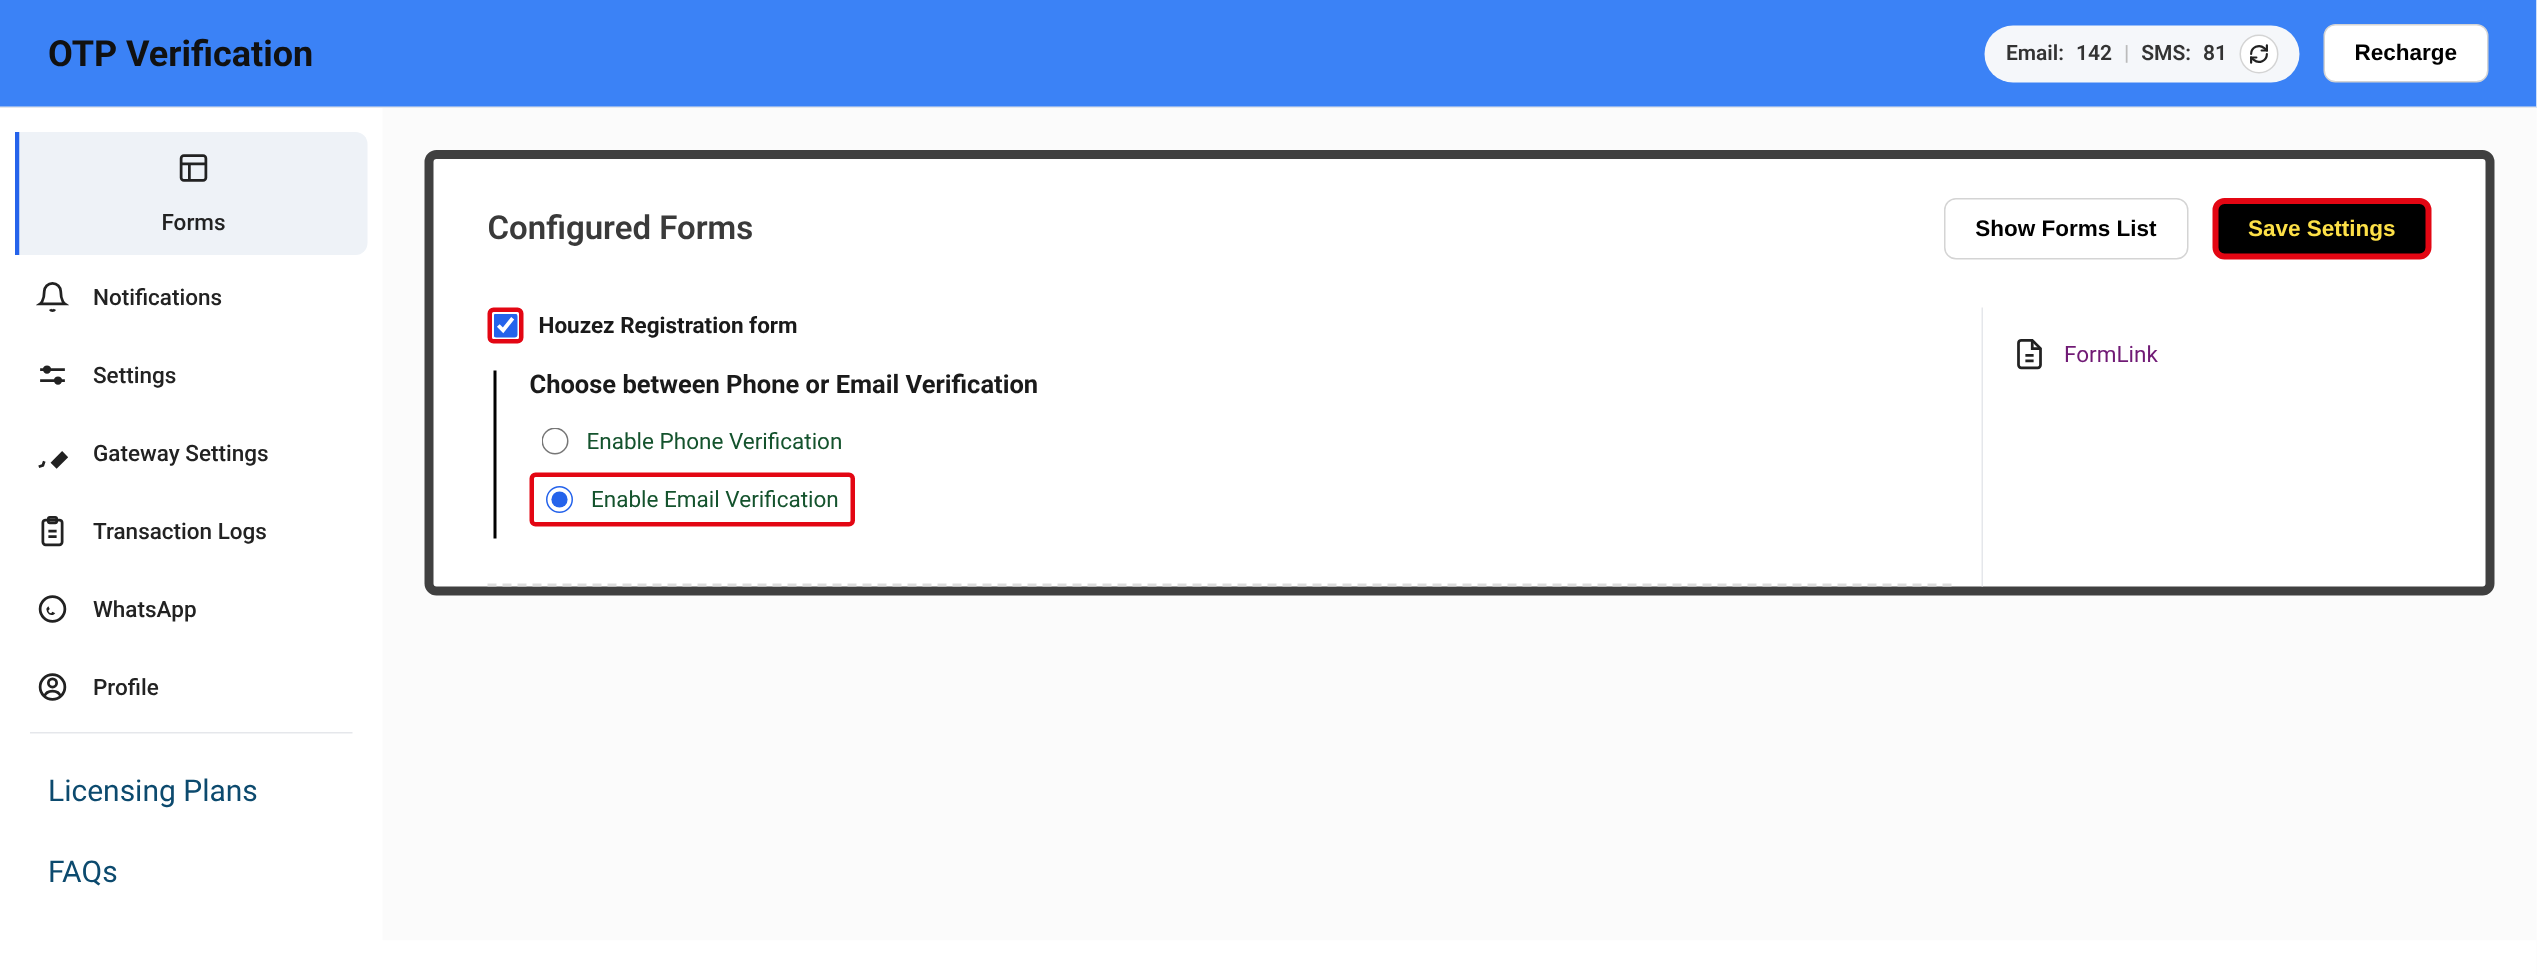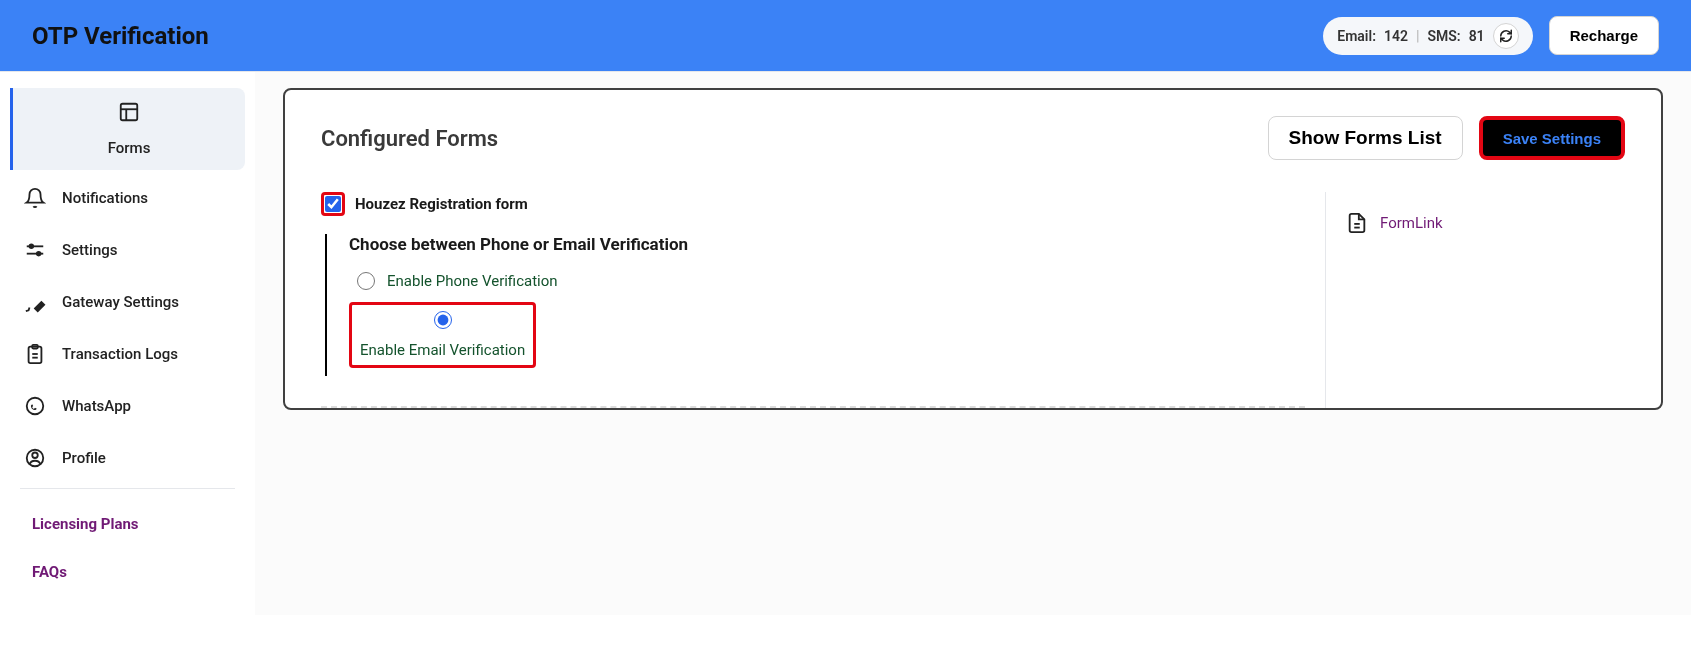--- a/index.html
+++ b/index.html
@@ -98,36 +98,37 @@
       justify-content: center;
       color: #222;
     }
     .sidebar-divider {
       border: none;
       border-top: 1px solid #e5e7eb;
       margin: 6px 10px 14px 10px;
     }
     .sidebar-plain {
       padding: 12px 22px;
-      font-size: 15px;
-      font-weight: 700;
-      color: #701a75;
+      font-size: 20px;
+      font-weight: 400;
+      color: #0c4a6e;
       cursor: pointer;
       margin-bottom: 6px;
     }
     .main {
       flex: 1;
       padding: 16px 28px;
       background: #fbfbfb;
     }
     .card {
       background: #fff;
-      border: 2px solid #404040;
+      border: 6px solid #404040;
       border-radius: 8px;
       padding: 26px 36px 0 36px;
+      margin-top: 12px;
     }
     .card-header {
       display: flex;
       justify-content: space-between;
       align-items: center;
       margin-bottom: 32px;
     }
     .card-title {
       font-size: 22px;
       font-weight: 600;
@@ -135,27 +136,27 @@
     }
     .card-actions {
       display: flex;
       gap: 16px;
     }
     .btn-secondary {
       background: #fff;
       border: 1px solid #d4d4d4;
       border-radius: 8px;
       padding: 10px 20px;
-      font-size: 19px;
+      font-size: 15px;
       font-weight: 600;
       cursor: pointer;
     }
     .btn-primary {
       background: #000;
-      color: #3b82f6;
+      color: #fde047;
       border: 4px solid #e30613;
       border-radius: 8px;
       padding: 8px 20px;
       font-size: 15px;
       font-weight: 600;
       cursor: pointer;
     }
     .content-row {
       display: flex;
       gap: 20px;
@@ -206,21 +207,20 @@
       align-items: center;
       gap: 12px;
       margin-bottom: 8px;
       padding: 4px 8px;
     }
     .radio-row.highlighted {
       border: 3px solid #e30613;
       border-radius: 4px;
       display: inline-flex;
       padding: 6px 8px;
-      flex-direction: column;
     }
     .radio-input {
       width: 18px;
       height: 18px;
       accent-color: #2563eb;
       cursor: pointer;
     }
     .radio-label {
       font-size: 15px;
       font-weight: 400;

